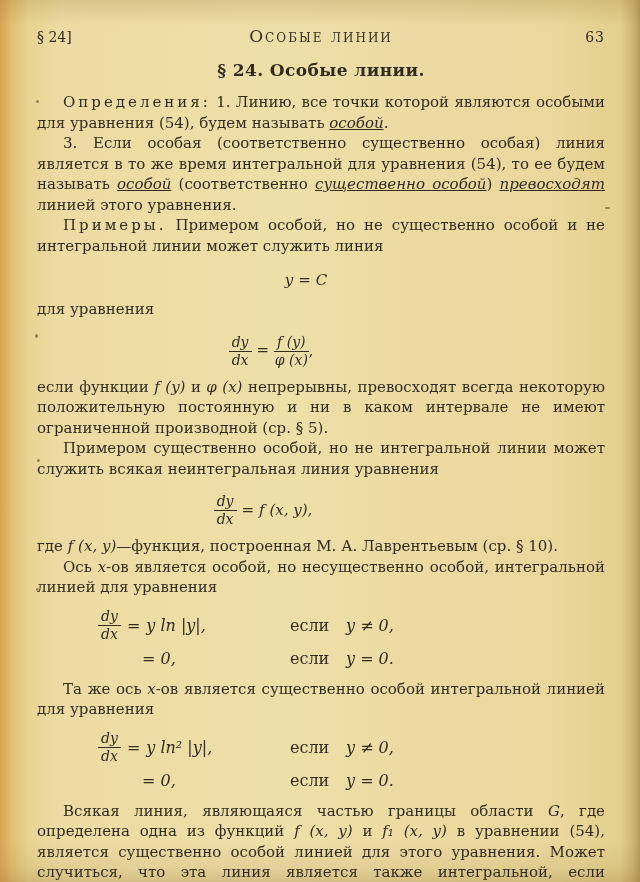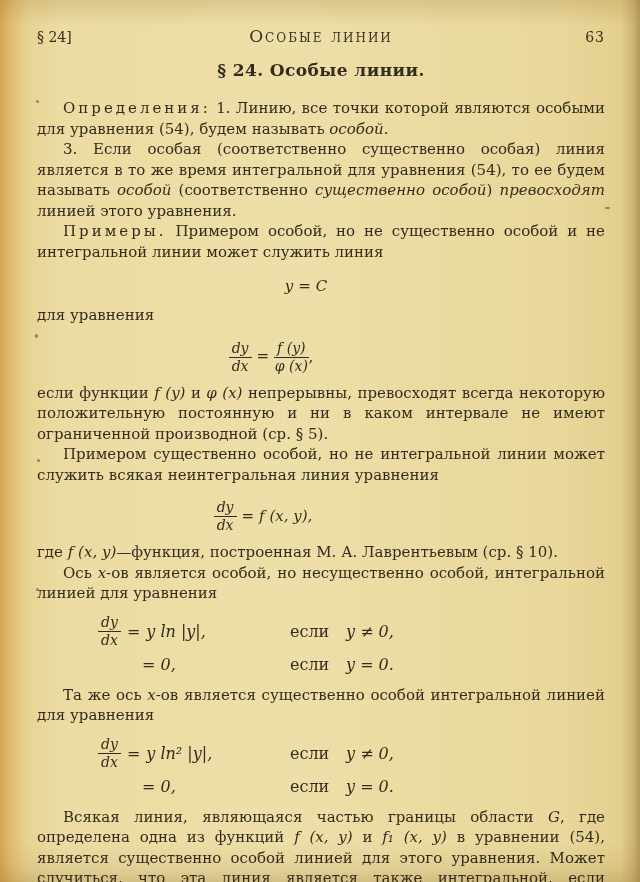--- a/index.html
+++ b/index.html
@@ -29,29 +29,29 @@
     margin:10px 0 14px 0;
   }
   .runhead .rh-left{width:120px;}
   .runhead .rh-center{
     flex:1;text-align:center;
     font-variant:small-caps;letter-spacing:2px;font-size:17px;color:#3a3322;
   }
   .runhead .rh-right{width:120px;text-align:right;letter-spacing:1px;}
   .title{
     text-align:center;font-weight:bold;font-size:17px;
-    margin:0 0 18px 0;letter-spacing:.4px;
+    margin:0 0 12px 0;letter-spacing:.4px;
   }
   p.para{
     margin:0;font-size:15px;line-height:20.5px;
     text-align:justify;text-indent:26px;
   }
   p.noind{text-indent:0;}
   .spaced{letter-spacing:3px;}
-  .it{font-style:italic;}
+  .it{font-style:italic;text-decoration:underline;}
   .math{font-style:italic;font-family:"DejaVu Serif","Liberation Serif",serif;}
   .formula{
     text-align:center;font-size:15px;line-height:19px;
     margin:15px 0 9px 0;white-space:nowrap;
   }
   .eqs{padding:0 5px;}
   .frac{
     display:inline-flex;flex-direction:column;align-items:center;
     vertical-align:middle;font-size:14px;line-height:15px;
   }

